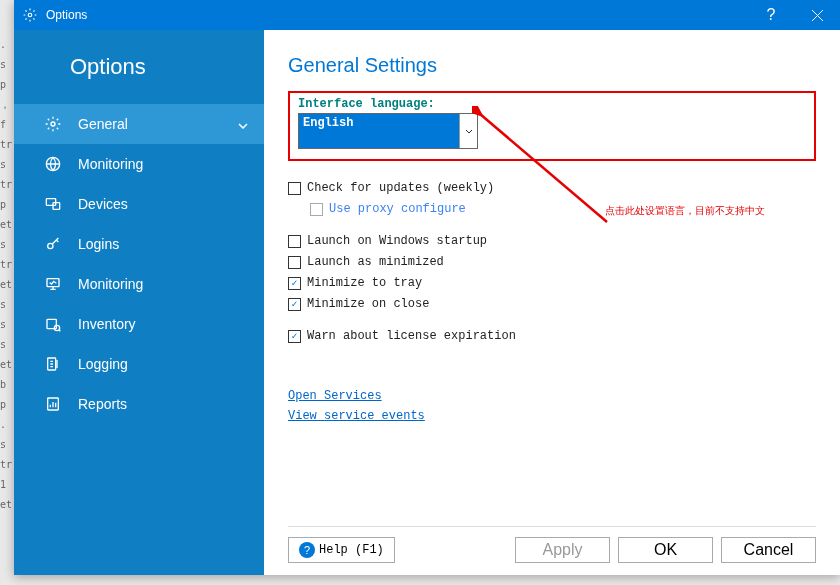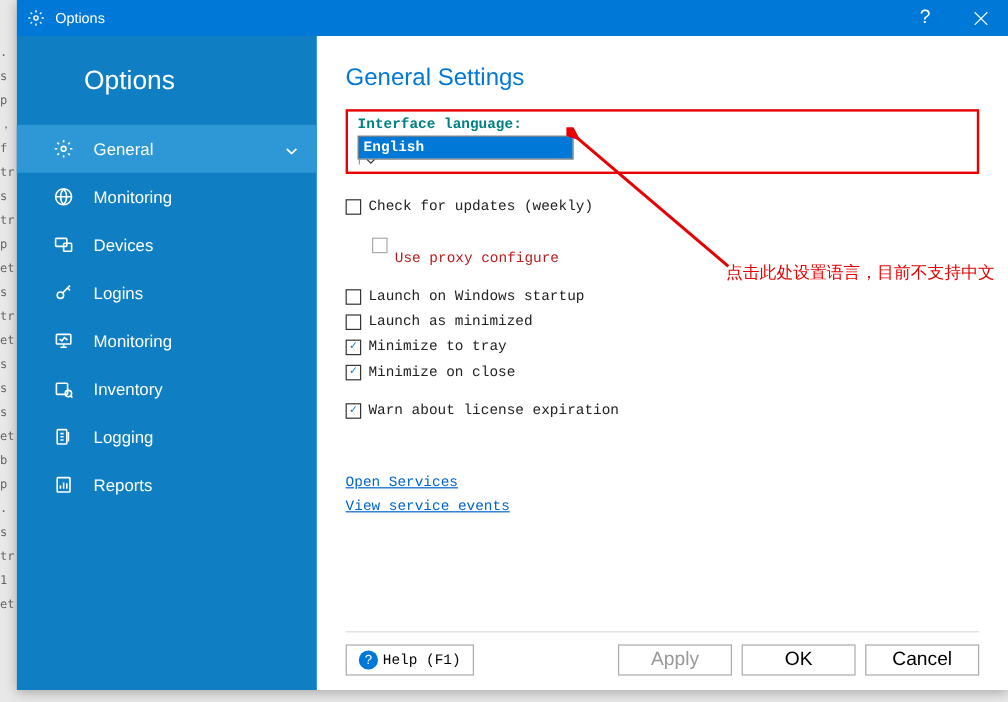--- a/index.html
+++ b/index.html
@@ -19,43 +19,43 @@
     .sidebar-item { display: flex; align-items: center; height: 40px; padding-left: 30px; cursor: pointer; font-size: 14px; }
     .sidebar-item.active { background: #2e97d6; }
     .sidebar-icon { width: 18px; height: 18px; margin-right: 16px; display: flex; align-items: center; justify-content: center; flex-shrink: 0; }
     .sidebar-chevron { margin-left: auto; margin-right: 16px; }
     
     .content { flex: 1; padding: 24px 24px 12px 24px; display: flex; flex-direction: column; position: relative; }
     .page-title { color: #0078d7; font-size: 20px; font-weight: 400; margin-bottom: 14px; }
     
     .highlight-box { border: 2px solid #e60000; padding: 4px 8px 10px 8px; display: inline-block; margin-bottom: 20px; font-weight: bold; }
     .field-label { color: #008080; font-family: "Courier New", monospace; font-size: 12px; margin-bottom: 2px; }
-    .select-wrap { position: relative; width: 180px; height: 20px; border: 1px solid #666; background: #fff; display: flex; flex-direction: column; }
+    .select-wrap { position: relative; width: 180px; height: 36px; border: 1px solid #666; background: #fff; display: flex; }
     .select-value { flex: 1; background: #0078d7; color: #fff; font-family: "Courier New", monospace; font-size: 12px; padding: 1px 4px; line-height: 16px; }
     .select-arrow { width: 18px; display: flex; align-items: center; justify-content: center; border-left: 1px solid #999; }
     
     .checks { display: flex; flex-direction: column; gap: 7px; font-family: "Courier New", monospace; font-size: 12px; margin-bottom: 18px; }
     .check-row { display: flex; align-items: center; gap: 6px; }
     .check-row.indent { margin-left: 22px; }
     .checkbox { width: 13px; height: 13px; border: 1px solid #333; background: #fff; display: flex; align-items: center; justify-content: center; font-size: 10px; color: #0078d7; flex-shrink: 0; }
     .checkbox.disabled { border-color: #aaa; }
     .check-label { color: #222; }
-    .check-label.disabled { color: #b91c1c; margin-top: 22px; }
+    .check-label.disabled { color: #3b82f6; }
     
     .links { display: flex; flex-direction: column; gap: 6px; margin-top: 28px; }
     .link { color: #0066cc; font-family: "Courier New", monospace; font-size: 12px; text-decoration: underline; cursor: pointer; }
     
     .footer { margin-top: auto; border-top: 1px solid #ddd; padding-top: 10px; display: flex; align-items: center; gap: 8px; }
     .help-btn { display: flex; align-items: center; gap: 4px; border: 1px solid #aaa; padding: 4px 10px; font-family: "Courier New", monospace; font-size: 12px; cursor: pointer; background: #fff; }
     .help-icon { width: 16px; height: 16px; border-radius: 50%; background: #0078d7; color: #fff; display: flex; align-items: center; justify-content: center; font-size: 11px; font-family: sans-serif; }
     .spacer { flex: 1; }
     .btn { width: 95px; height: 26px; border: 1px solid #aaa; background: #fff; font-size: 16px; cursor: pointer; }
     .btn.disabled { color: #999; }
     
-    .annotation { position: absolute; right: 0; top: 218px; color: #e60000; font-size: 14px; font-family: "Microsoft YaHei", sans-serif; line-height: 1.4; text-align: left; width: 235px; }
+    .annotation { position: absolute; right: 0; top: 204px; color: #e60000; font-size: 10px; font-family: "Microsoft YaHei", sans-serif; line-height: 1.4; text-align: left; width: 235px; }
     .arrow-svg { position: absolute; left: 472px; top: 106px; pointer-events: none; }
     
     .bg-text { position: absolute; left: 0; top: 35px; width: 14px; overflow: hidden; font-size: 10px; color: #666; line-height: 20px; font-family: monospace; }
     .bg-text span { display: block; }
   </style>
 </head>
 <body>
 
 <div class="bg-text">
   <span>.</span>

